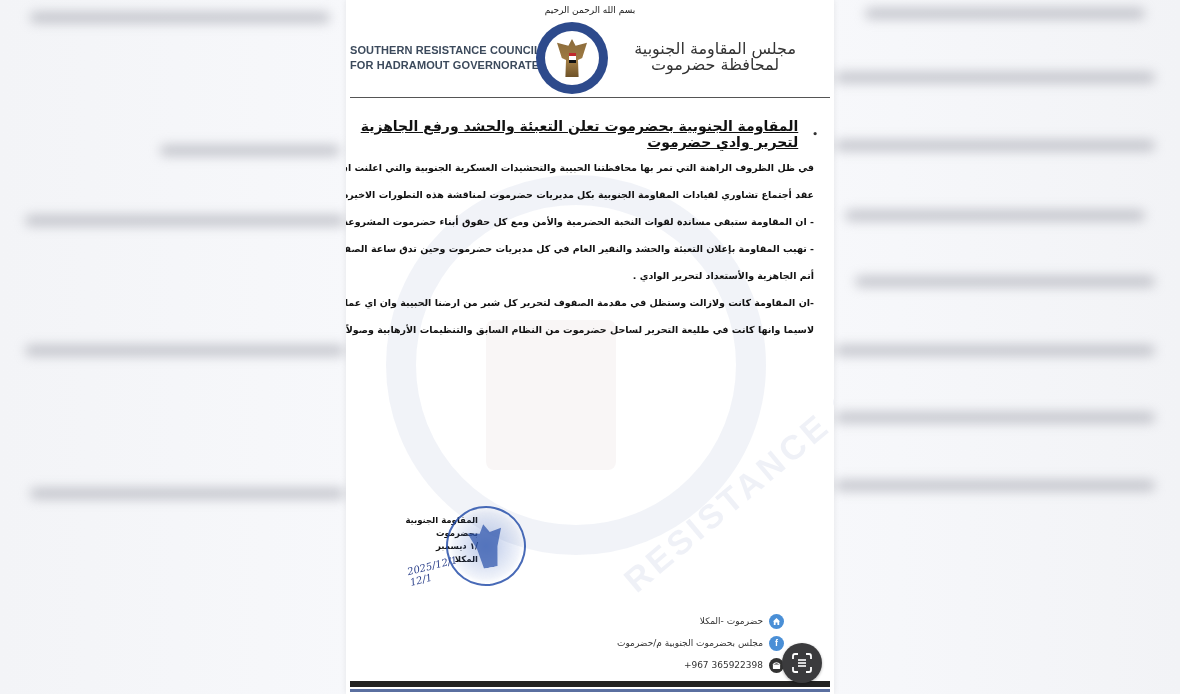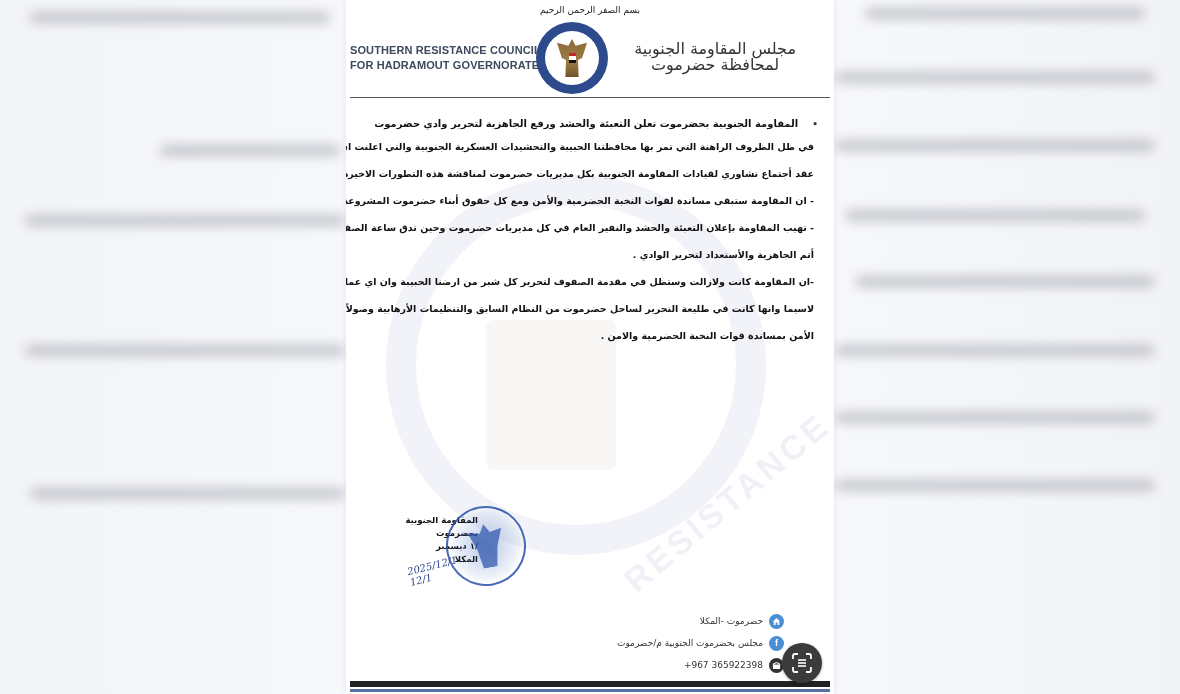--- a/index.html
+++ b/index.html
@@ -28,21 +28,21 @@
     .logo { position: absolute; left: 190px; top: 22px; width: 72px; height: 72px; border-radius: 50%; background: #2d4a8c; display: flex; align-items: center; justify-content: center; }
     .logo-inner { width: 54px; height: 54px; border-radius: 50%; background: #ffffff; display: flex; align-items: center; justify-content: center; }
     .logo-eagle { width: 30px; height: 38px; background: linear-gradient(180deg, #8a6a3a 0%, #a07c44 60%, #6e5228 100%); clip-path: polygon(50% 0, 62% 18%, 100% 10%, 84% 50%, 70% 55%, 72% 100%, 28% 100%, 30% 55%, 16% 50%, 0 10%, 38% 18%); position: relative; }
     .logo-flag { position: absolute; left: 12px; top: 14px; width: 7px; height: 10px; background: linear-gradient(180deg, #c0282c 33%, #fff 33%, #fff 66%, #111 66%); }
 
     .header-rule { position: absolute; left: 4px; right: 4px; top: 97px; height: 1px; background: #555; }
 
     .content { position: absolute; left: 14px; right: 20px; top: 118px; direction: rtl; text-align: right; font-family: "DejaVu Sans", sans-serif; font-size: 9.5px; color: #111; font-weight: bold; }
     .title-row { display: flex; align-items: center; gap: 14px; justify-content: flex-start; margin-right: -4px; }
     .bullet { font-size: 9px; color: #333; }
-    .title { font-size: 10px; font-weight: bold; }
+    .title { text-decoration: underline; font-size: 14px; font-weight: bold; }
     .para { line-height: 27px; margin-top: 4px; }
     .para-line { display: block; white-space: nowrap; }
 
     .signature { position: absolute; left: 22px; top: 514px; direction: rtl; text-align: right; font-family: "DejaVu Sans", sans-serif; font-size: 8.5px; font-weight: bold; color: #111; width: 110px; line-height: 13px; }
     .stamp { position: absolute; left: 100px; top: 506px; width: 80px; height: 80px; border-radius: 50%; border: 2px solid rgba(40,80,170,0.85); background: radial-gradient(circle, rgba(60,100,190,0.35) 0%, rgba(60,100,190,0.08) 60%, rgba(255,255,255,0) 70%); transform: rotate(-10deg); }
     .stamp-core { position: absolute; left: 22px; top: 16px; width: 34px; height: 44px; background: rgba(40,80,170,0.7); clip-path: polygon(50% 0, 65% 20%, 100% 15%, 80% 55%, 70% 100%, 30% 100%, 20% 55%, 0 15%, 35% 20%); }
     .handwriting { position: absolute; left: 62px; top: 560px; font-family: "DejaVu Serif", serif; font-style: italic; font-size: 10px; color: #2a3f8a; transform: rotate(-14deg); line-height: 11px; }
 
     .footer { position: absolute; right: 50px; top: 610px; direction: rtl; font-family: "DejaVu Sans", sans-serif; font-size: 9px; color: #333; }
     .footer-item { display: flex; align-items: center; gap: 6px; height: 22px; }
@@ -77,21 +77,21 @@
     <div class="blur-line" style="left:0;top:412px;width:320px;"></div>
     <div class="blur-line" style="left:0;top:480px;width:320px;"></div>
   </div>
 </div>
 
 <div class="page">
   <div class="watermark"></div>
   <div class="watermark-inner"></div>
   <div class="watermark-text">RESISTANCE COUNCIL</div>
 
-  <div class="basmala">بسم الصفر الرحمن الرحيم</div>
+  <div class="basmala">بسم الله الرحمن الرحيم</div>
 
   <div class="header-en">
     <div>SOUTHERN RESISTANCE COUNCIL</div>
     <div>FOR HADRAMOUT GOVERNORATE</div>
   </div>
 
   <div class="logo">
     <div class="logo-inner">
       <div class="logo-eagle">
         <div class="logo-flag"></div>
@@ -123,21 +123,20 @@
     </div>
     <div class="para" style="margin-top:0">
       <span class="para-line">- تهيب  المقاومة بإعلان التعبئة والحشد والنفير العام في كل مديريات حضرموت وحين تدق ساعة الصفر ستكون على</span>
       <span class="para-line">أتم الجاهزية والأستعداد لتحرير الوادي .</span>
     </div>
     <div class="para" style="margin-top:0">
       <span class="para-line">-ان المقاومة كانت ولازالت وستظل في مقدمة الصفوف لتحرير كل شبر من ارضنا الحبيبة وان اي عملية عسكرية</span>
     </div>
     <div class="para" style="margin-top:0">
       <span class="para-line">لاسيما وانها كانت في طليعة التحرير لساحل حضرموت من النظام السابق والتنظيمات الأرهابية وصولاً الى أستتباب</span>
-      <span class="para-line">الأمن بمساندة قوات النخبة الحضرمية والامن .</span>
     </div>
   </div>
 
   <div class="signature">
     <div>المقاومة الجنوبية بحضرموت</div>
     <div>/١ ديسمبر</div>
     <div>المكلا</div>
   </div>
   <div class="stamp">
     <div class="stamp-core"></div>

